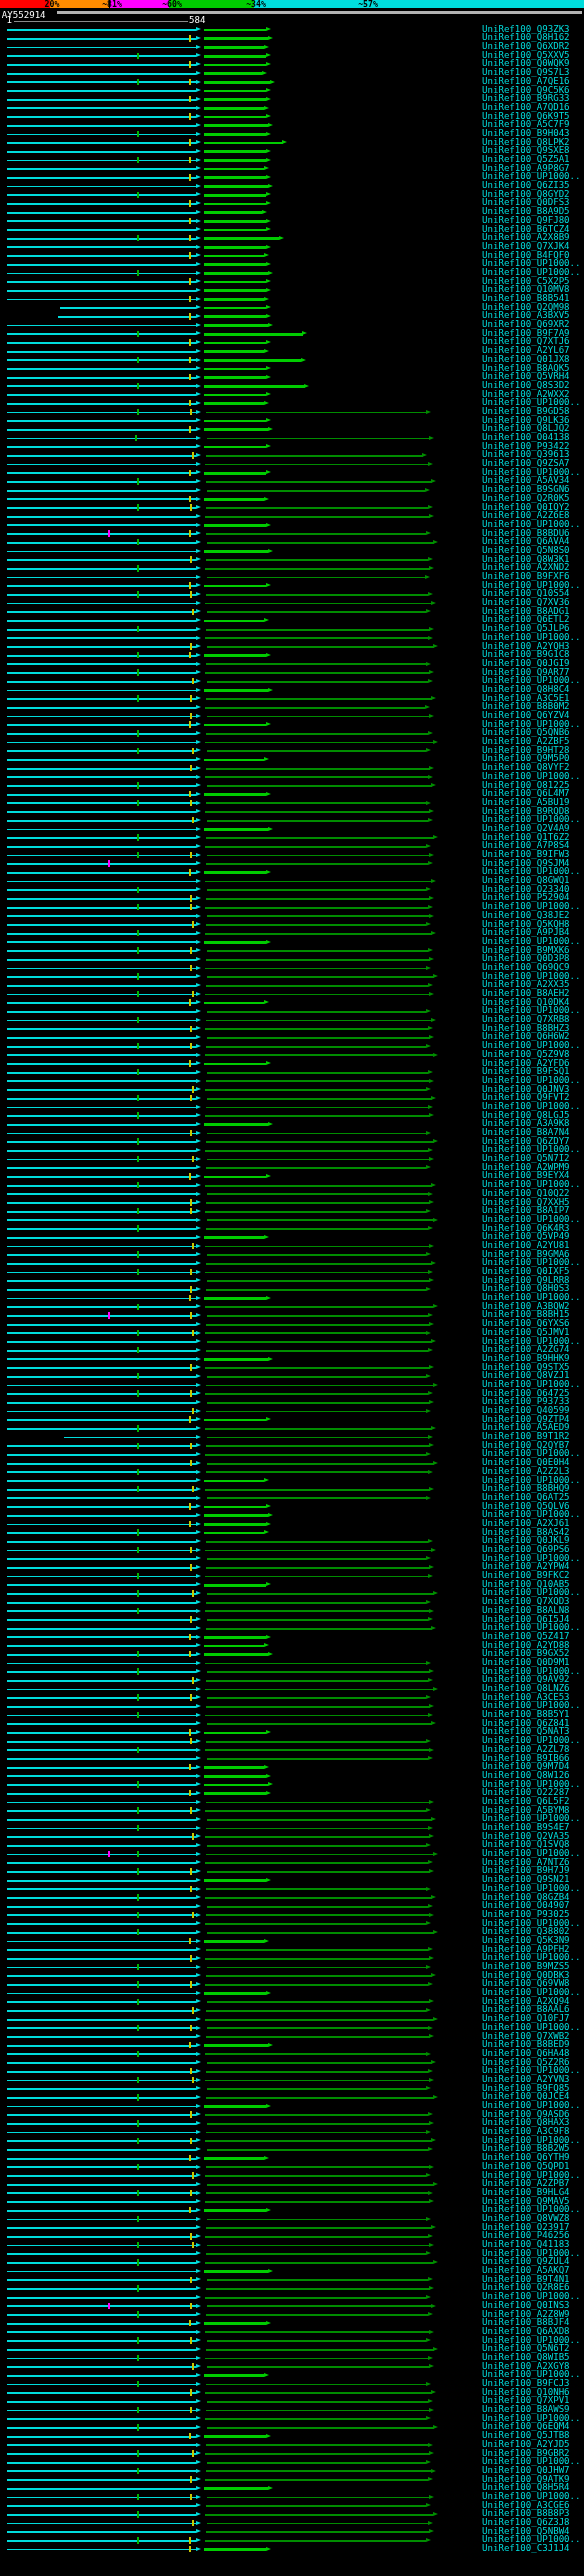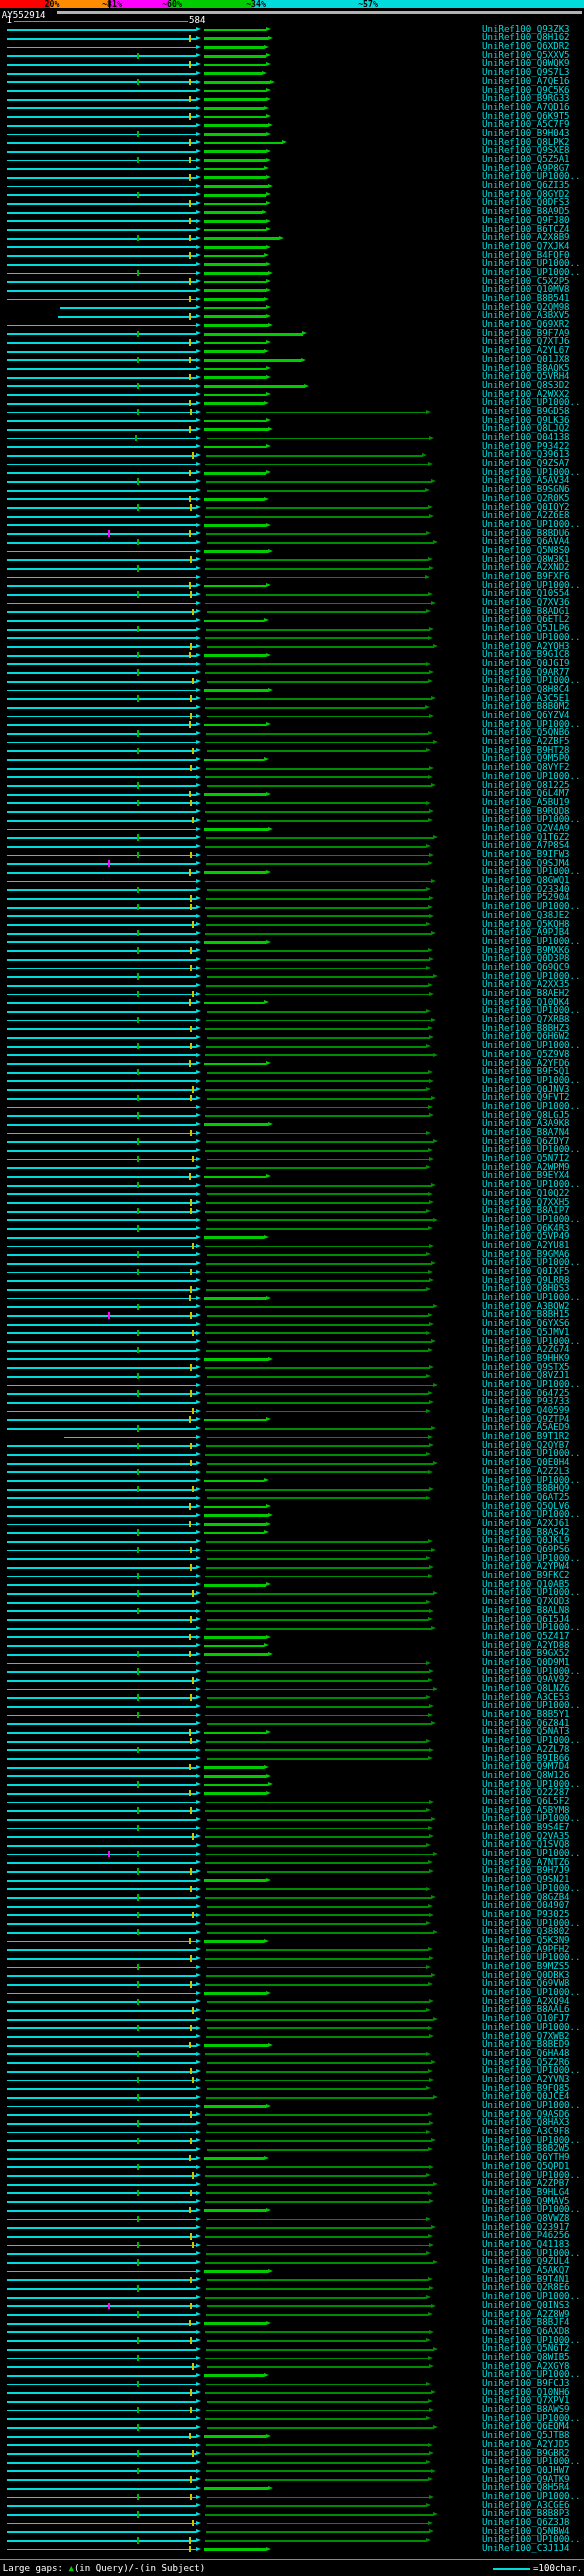--- a/index.html
+++ b/index.html
@@ -2316,20 +2316,15 @@
       <div class="row">
         <div class="ql" style="left: 7.3px; width: 189px; background: rgb(0, 220, 220);"></div>
         <div class="tri" style="left: 196px; border-left: 5.5px solid rgb(0, 220, 220);"></div>
         <div class="tick" style="left: 189px; background: rgb(200, 200, 0);"></div>
         <div class="sl" style="left: 204px; width: 62px; top: 3.2px; height: 2.7px; background: rgb(0, 204, 0);"></div>
         <div class="tri" style="left: 266px; border-left: 5.5px solid rgb(0, 204, 0);"></div>
         <span class="lbl">UniRef100_C3J1J4</span>
       </div>
     </div>
 
-  <div class="legend">
-    <div class="legtext leg-left"><span>Large gaps: </span><span class="gap-q-sym">▲</span><span>(in Query)/</span><span>-</span><span>(in Subject)</span></div>
-    <div class="sample-line" style="background: rgb(0, 220, 220);"></div>
-    <span class="legtext sample-lbl">=100char.</span>
-  </div>
 
 </div>
 
 
 </body></html>

